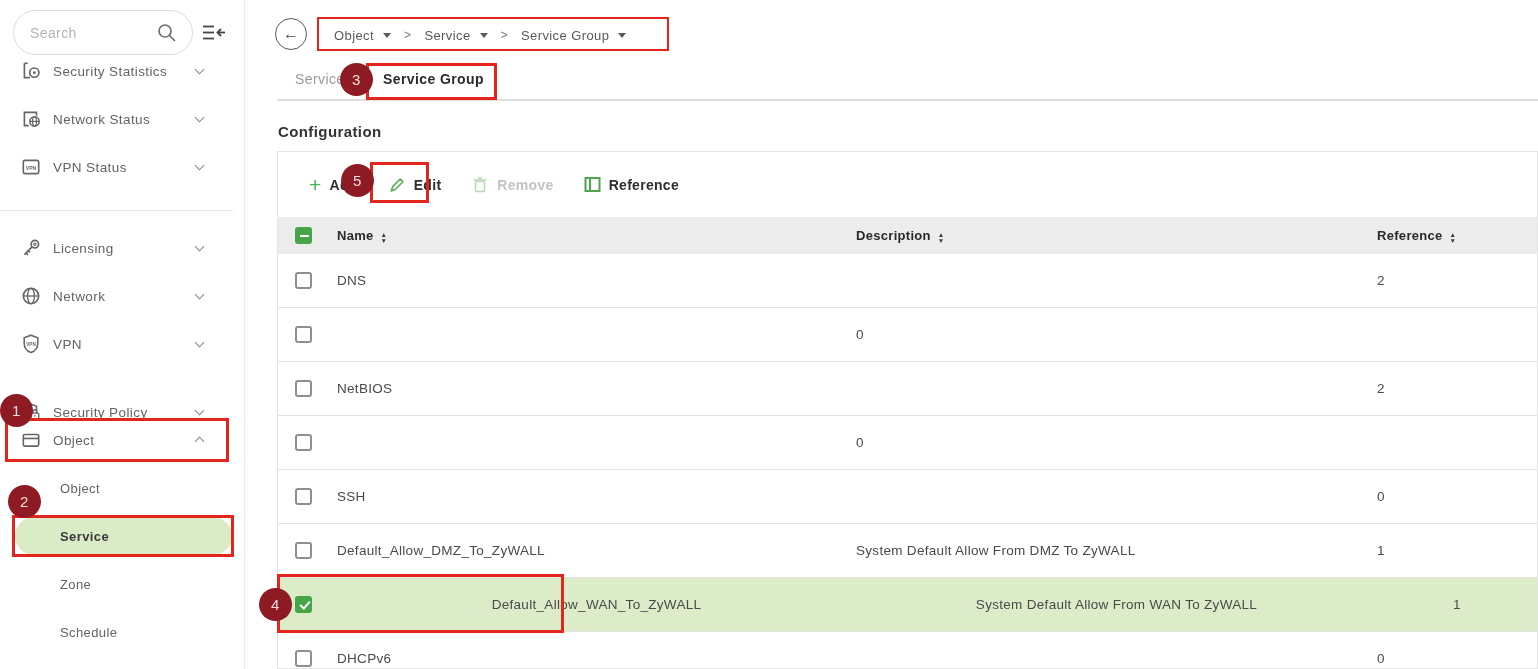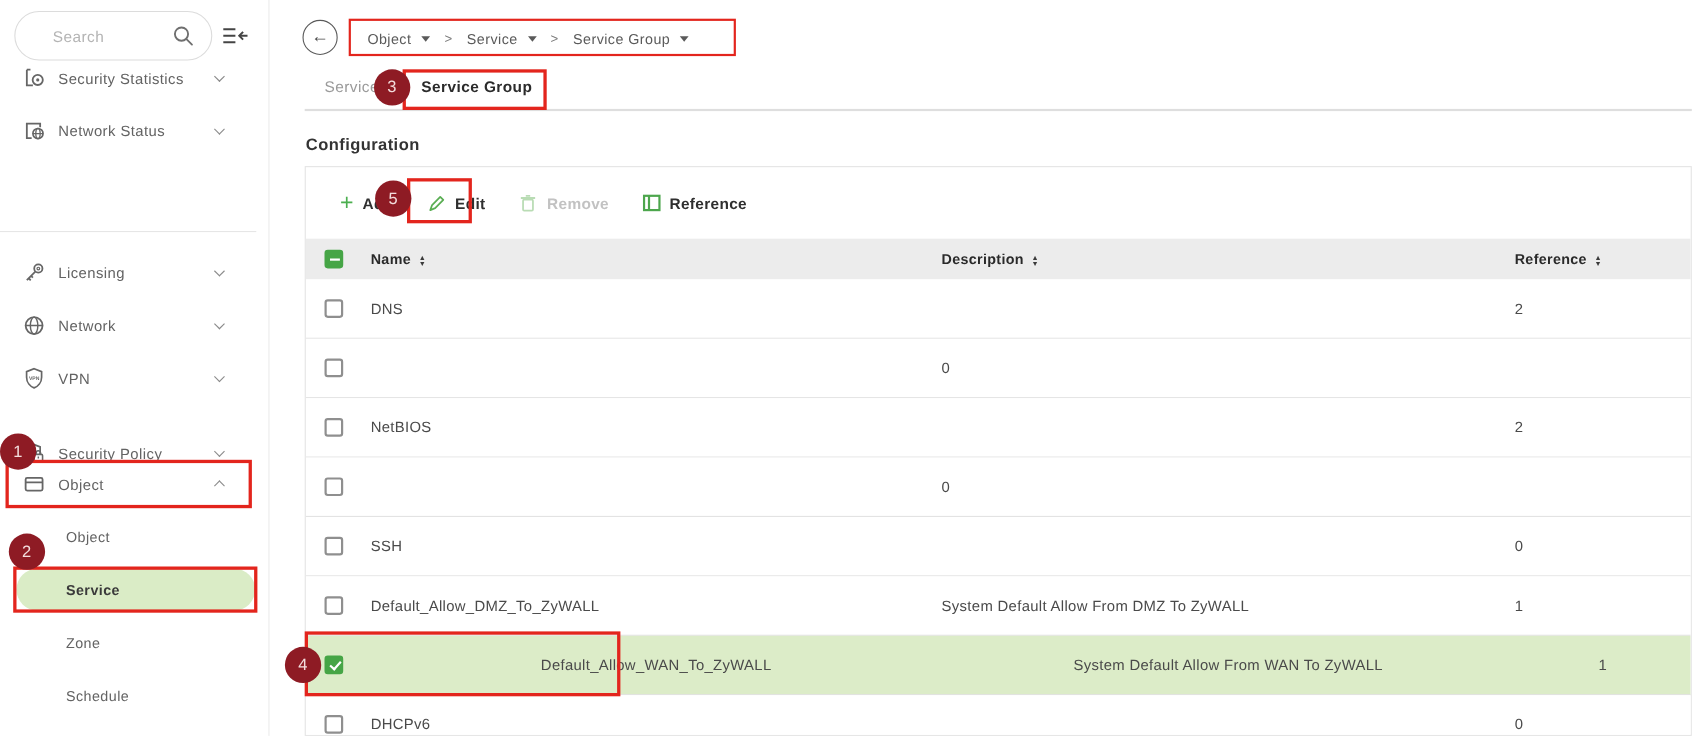--- a/index.html
+++ b/index.html
@@ -5,21 +5,21 @@
   * { margin:0; padding:0; box-sizing:border-box; }
   html,body { width:1538px; height:669px; overflow:hidden; background:#fff;
     font-family:"Liberation Sans", sans-serif; color:#555; }
 
   
   #sidebar { position:absolute; left:0; top:0; width:245px; height:669px;
     background:#fff; border-right:1px solid #ececec; z-index:2; }
   .search-pill { position:absolute; left:13px; top:10px; width:180px; height:45px;
     border:1.5px solid #dcdcdc; border-radius:23px; display:flex; align-items:center; }
   .search-pill input { border:none; outline:none; background:transparent; width:118px;
-    margin-left:34px; font-size:14px; color:#777; letter-spacing:.4px;
+    margin-left:16px; font-size:14px; color:#777; letter-spacing:.4px;
     font-family:"Liberation Sans", sans-serif; }
   .search-pill input::placeholder { color:#b4b4b4; }
   .search-icon-wrap { position:absolute; right:14px; top:11px; }
   .collapse-wrap { position:absolute; left:201px; top:23px; }
 
   .nav-item { position:absolute; left:0; width:233px; height:48px; display:flex;
     align-items:center; cursor:pointer; }
   .nav-icon { width:22px; height:22px; margin-left:20px; flex:none; }
   .nav-label { margin-left:11px; font-size:13.5px; color:#636363; letter-spacing:.4px; }
   .chev { position:absolute; right:30px; width:7px; height:7px;
@@ -130,20 +130,30 @@
         <path d="M15 7 V4 H4 V16 H8" fill="none" stroke="#666" stroke-width="1.5"></path>
         <circle cx="13.2" cy="12.2" r="4.2" fill="none" stroke="#666" stroke-width="1.4"></circle>
         <ellipse cx="13.2" cy="12.2" rx="1.8" ry="4.2" fill="none" stroke="#666" stroke-width="1.1"></ellipse>
         <line x1="9" y1="12.2" x2="17.4" y2="12.2" stroke="#666" stroke-width="1.1"></line>
       </svg>
     </span>
     <span class="nav-label">Network Status</span>
     <span class="chev down"></span>
   </div>
 
+  <div class="nav-item" style="top:143px">
+    <span class="nav-icon">
+      <svg width="22" height="22" viewBox="0 0 20 20">
+        <rect x="3" y="4" width="14" height="12" rx="1.5" fill="none" stroke="#666" stroke-width="1.5"></rect>
+        <text x="10" y="12.4" font-size="4.6" font-weight="bold" fill="#666" text-anchor="middle" font-family="Liberation Sans, sans-serif">VPN</text>
+      </svg>
+    </span>
+    <span class="nav-label">VPN Status</span>
+    <span class="chev down"></span>
+  </div>
 
   <div class="side-divider"></div>
 
   <div class="nav-item" style="top:224px">
     <span class="nav-icon">
       <svg width="22" height="22" viewBox="0 0 20 20">
         <circle cx="13.5" cy="6.5" r="3.4" fill="none" stroke="#666" stroke-width="1.5"></circle>
         <circle cx="13.5" cy="6.5" r="1.1" fill="none" stroke="#666" stroke-width="1"></circle>
         <line x1="11" y1="9" x2="4" y2="16" stroke="#666" stroke-width="1.5"></line>
         <line x1="5.5" y1="14.5" x2="7.2" y2="16.2" stroke="#666" stroke-width="1.5"></line>

